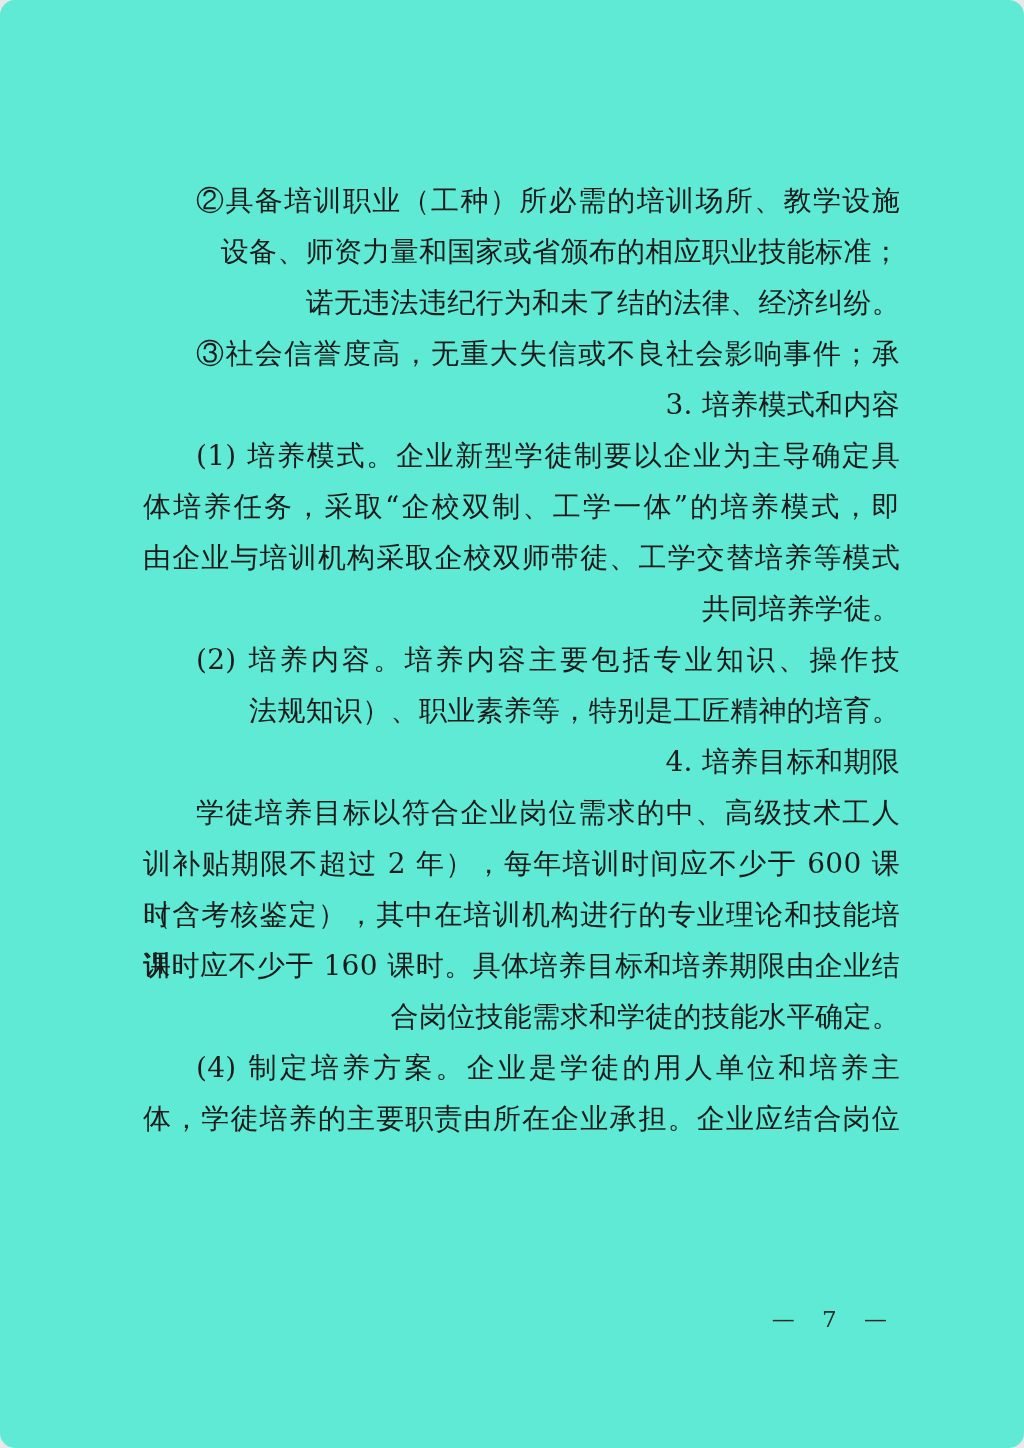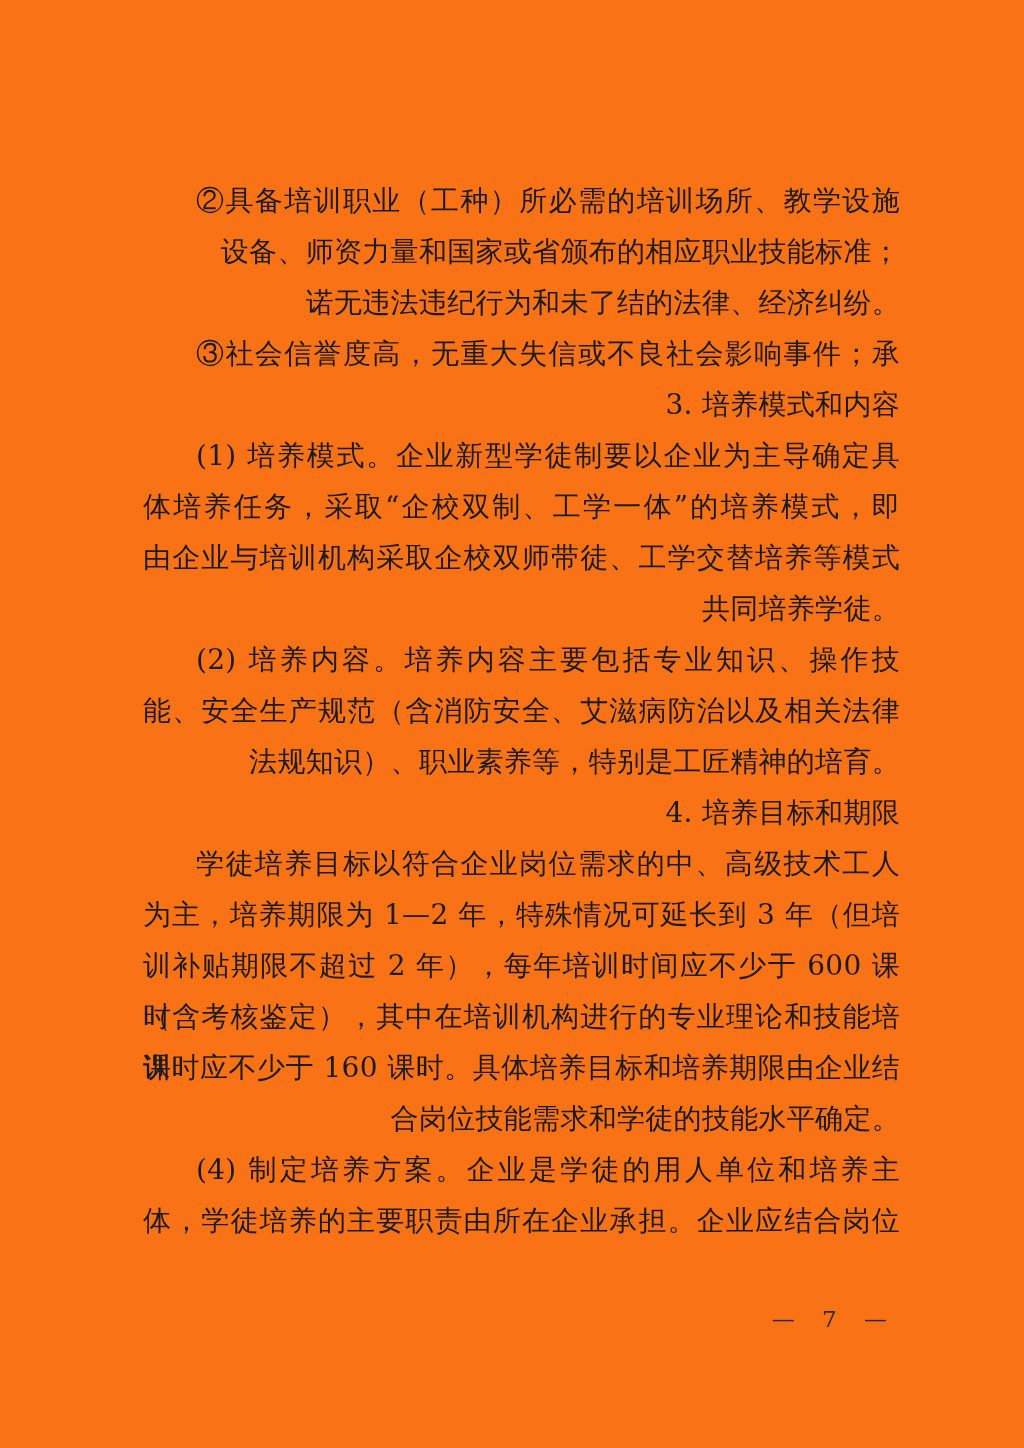--- a/index.html
+++ b/index.html
@@ -4,24 +4,25 @@
 <style>
   html, body {
     margin: 0;
     padding: 0;
     background: #e8e8e8;
   }
   .page {
     position: relative;
     width: 1024px;
     height: 1448px;
-    background: #f97316;
+    background: #5eead4;
     overflow: hidden;
     font-family: "DejaVu Serif", "Liberation Serif", serif;
     color: #1b1b1b;
+    border-radius: 15px;
   }
   .text-block {
     position: absolute;
     left: 143px;
     top: 175px;
     width: 757px;
   }
   .line {
     font-size: 28px;
     line-height: 51px;
@@ -57,25 +58,23 @@
     <div class="line indent justify">②具备培训职业（工种）所必需的培训场所、教学设施</div>
     <div class="line">设备、师资力量和国家或省颁布的相应职业技能标准；</div>
     <div class="line">诺无违法违纪行为和未了结的法律、经济纠纷。</div>
     <div class="line indent justify">③社会信誉度高，无重大失信或不良社会影响事件；承</div>
     <div class="line indent">3. 培养模式和内容</div>
     <div class="line indent justify">(1) 培养模式。企业新型学徒制要以企业为主导确定具</div>
     <div class="line justify">体培养任务，采取“企校双制、工学一体”的培养模式，即</div>
     <div class="line justify">由企业与培训机构采取企校双师带徒、工学交替培养等模式</div>
     <div class="line">共同培养学徒。</div>
     <div class="line indent justify">(2) 培养内容。培养内容主要包括专业知识、操作技</div>
-    <div class="line justify">能、安全生产规范（含消防安全、艾滋病防治以及相关法律</div>
     <div class="line">法规知识）、职业素养等，特别是工匠精神的培育。</div>
     <div class="line indent">4. 培养目标和期限</div>
     <div class="line indent justify">学徒培养目标以符合企业岗位需求的中、高级技术工人</div>
-    <div class="line justify">为主，培养期限为 1—2 年，特殊情况可延长到 3 年（但培</div>
     <div class="line justify">训补贴期限不超过 2 年），每年培训时间应不少于 600 课时</div>
     <div class="line justify">（含考核鉴定），其中在培训机构进行的专业理论和技能培训</div>
     <div class="line justify">课时应不少于 160 课时。具体培养目标和培养期限由企业结</div>
     <div class="line">合岗位技能需求和学徒的技能水平确定。</div>
     <div class="line indent justify">(4) 制定培养方案。企业是学徒的用人单位和培养主</div>
     <div class="line justify">体，学徒培养的主要职责由所在企业承担。企业应结合岗位</div>
   </div>
 
   <div class="page-num">— 7 —</div>
 </div>

